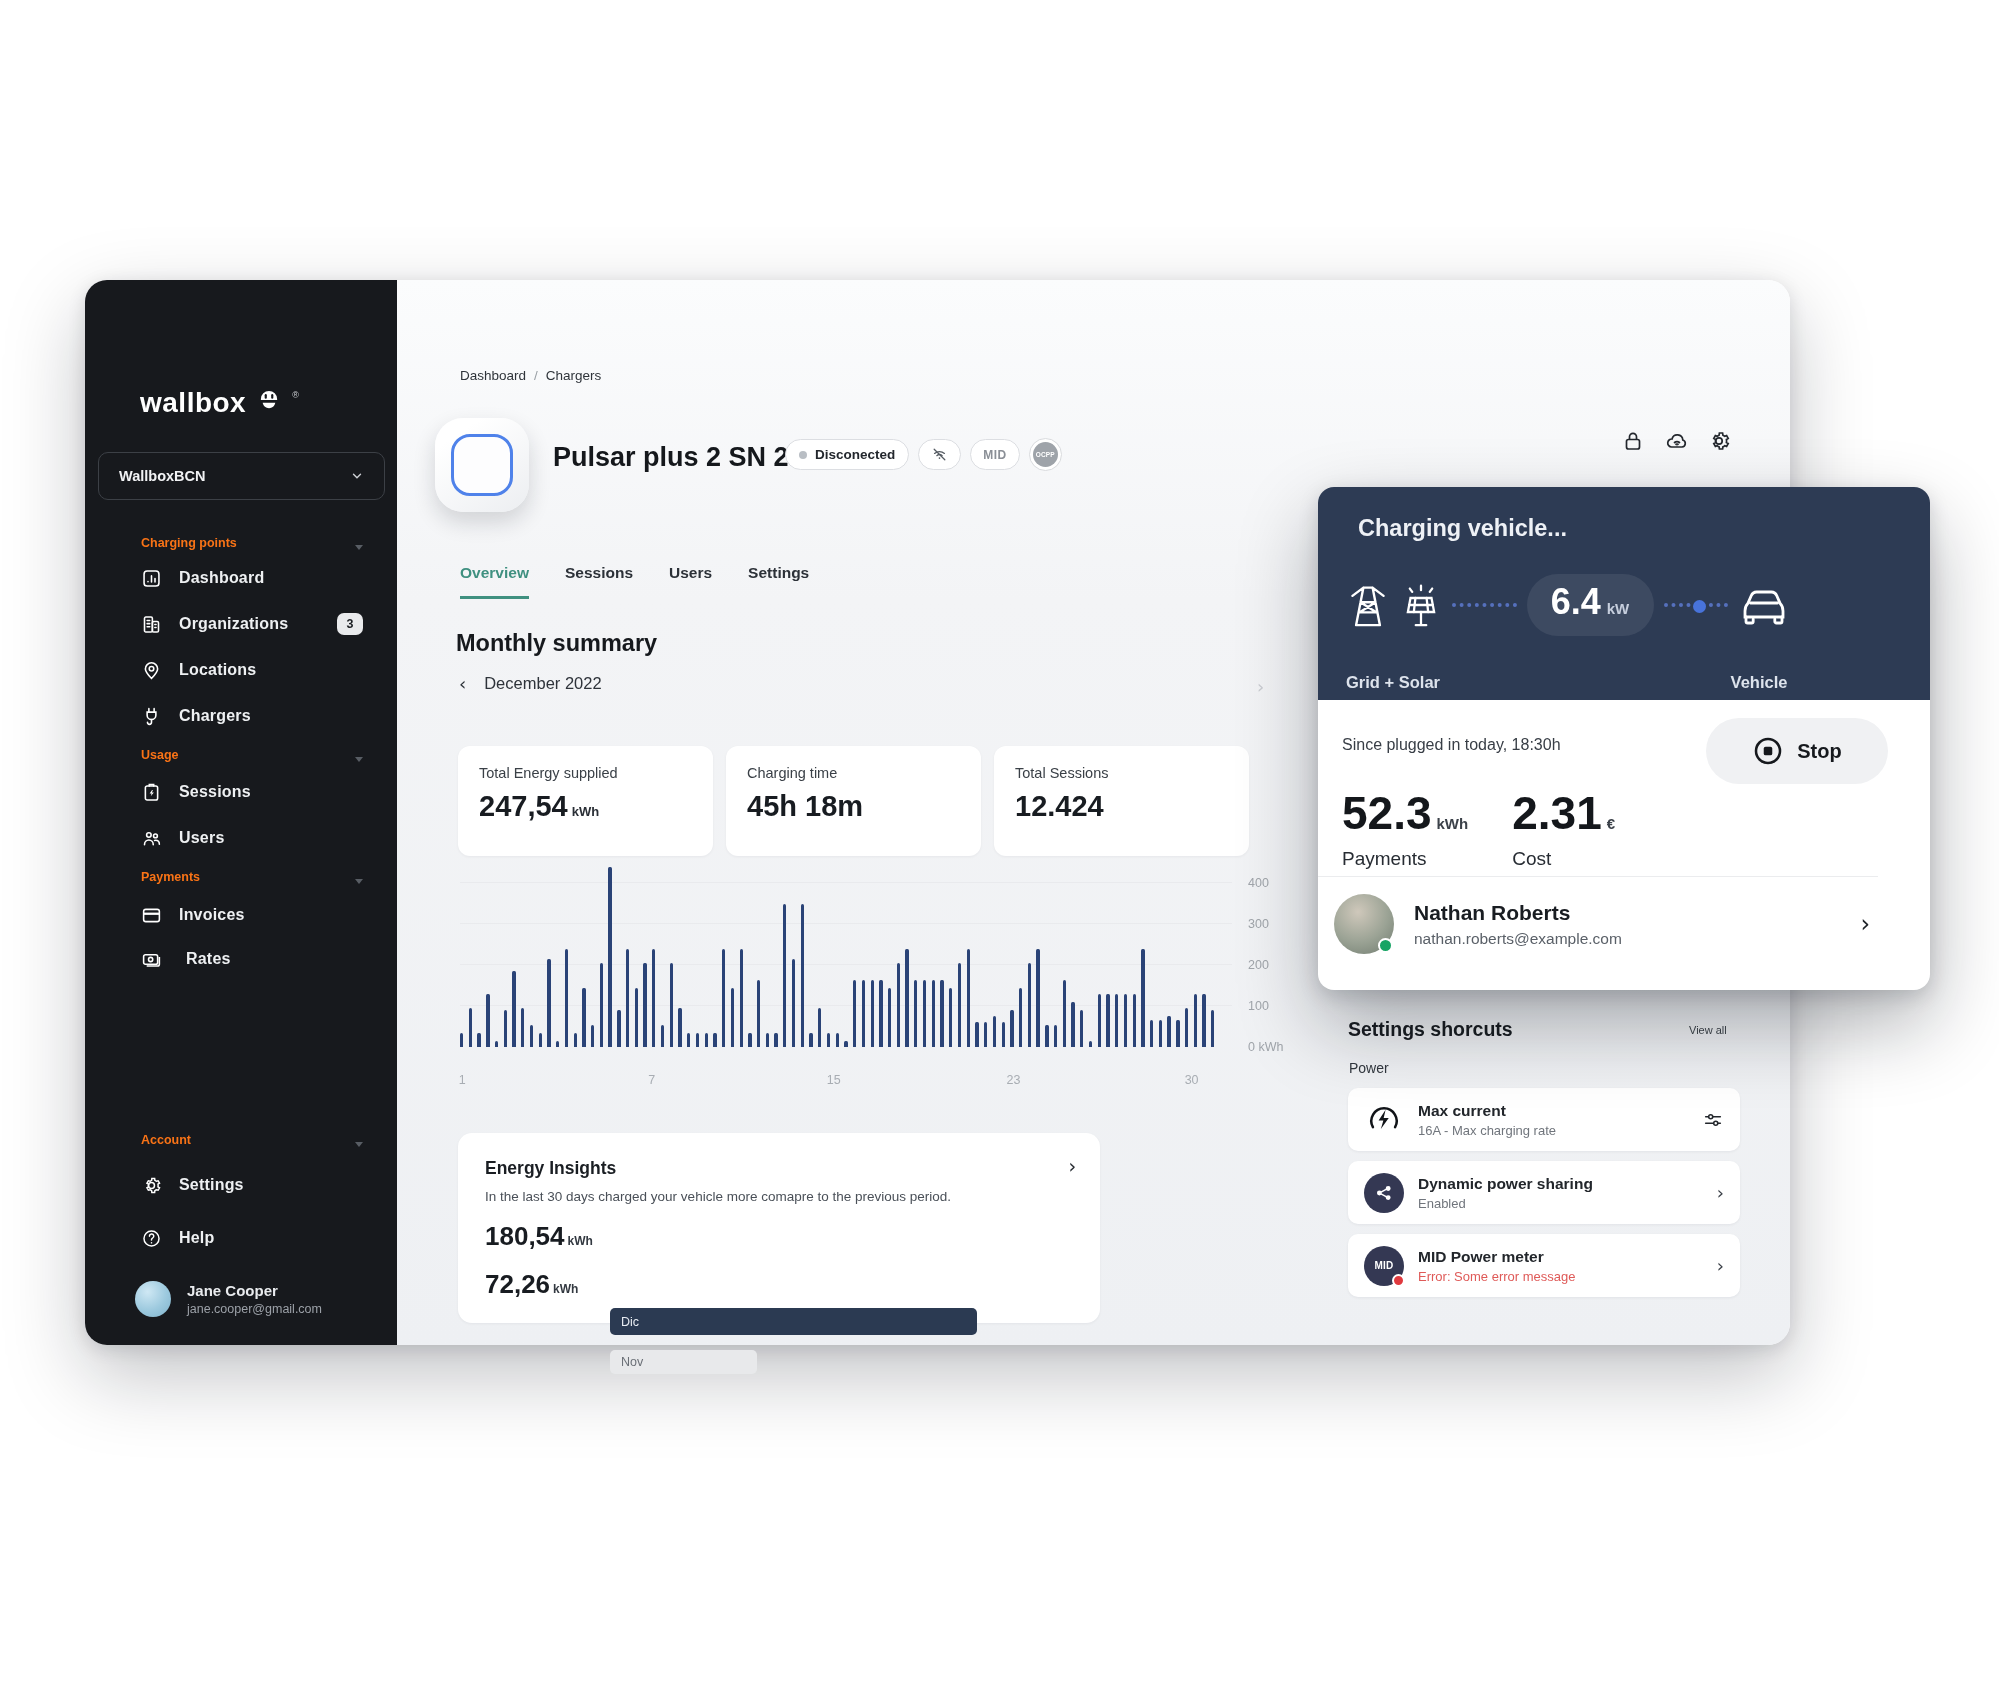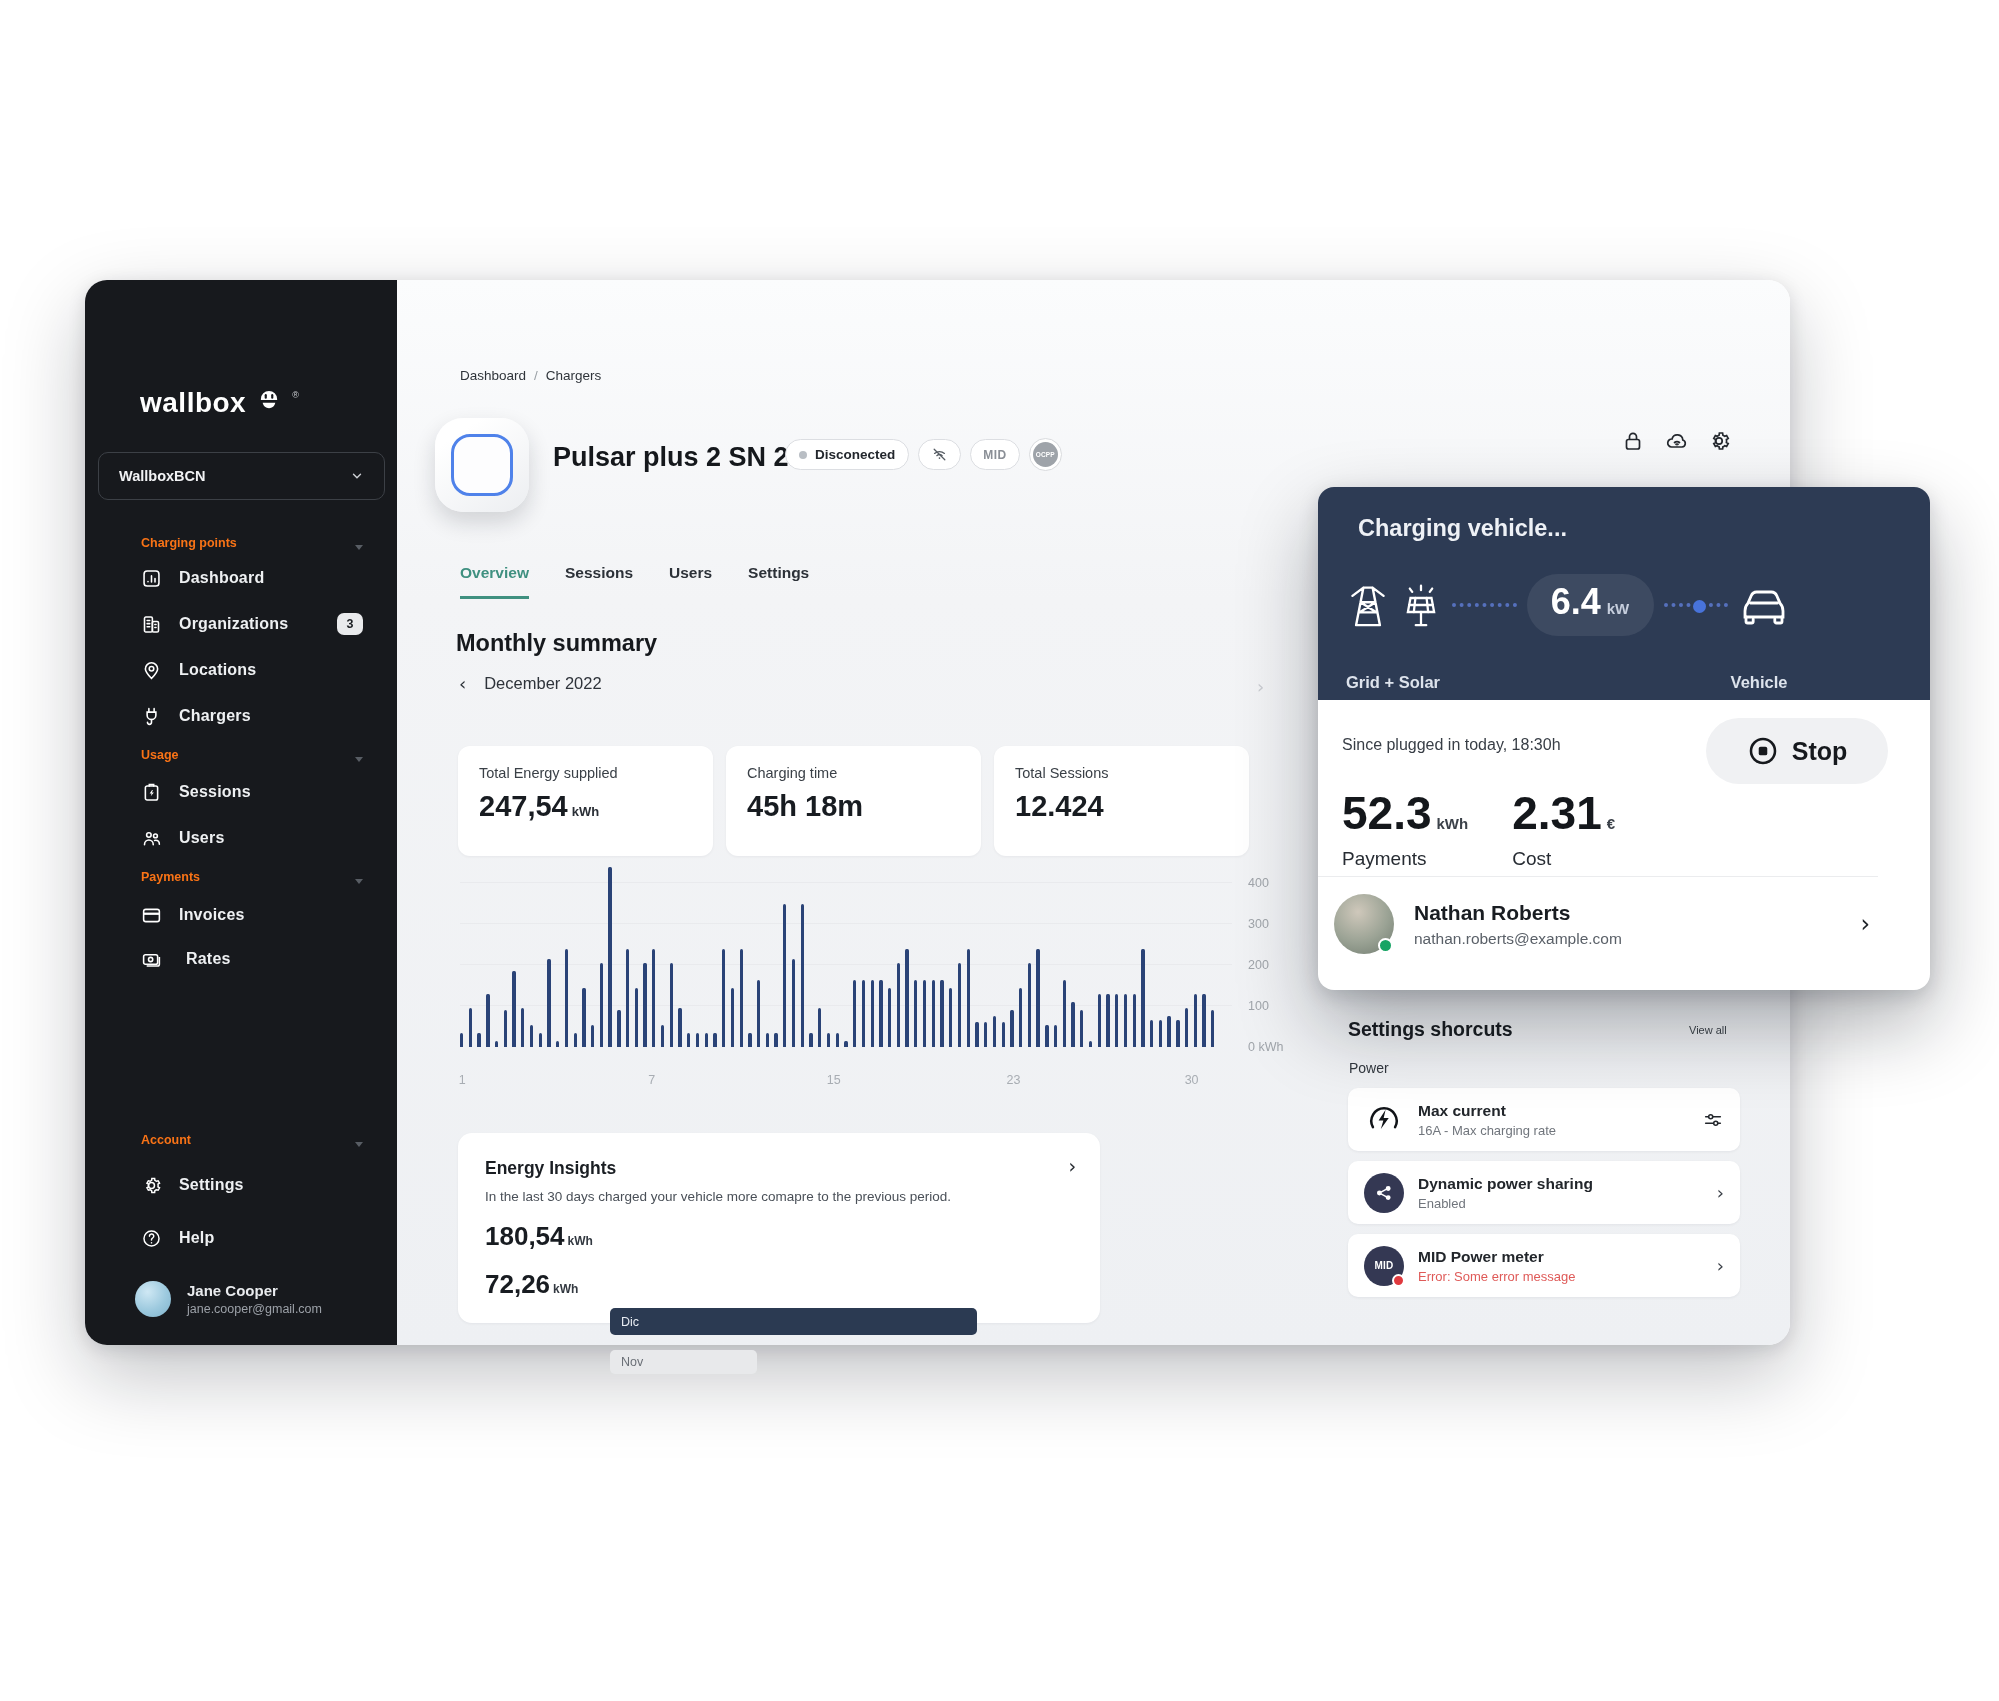--- a/index.html
+++ b/index.html
@@ -132,21 +132,21 @@
     align-items:baseline; justify-content:center; gap:6px; padding-top:10px; }
   .cc-pill .pv { font-size:36px; font-weight:700; color:#fff; line-height:1; }
   .cc-pill .pu { font-size:15px; color:#c6cedd; font-weight:600; }
   .cc-car { margin-right:112px; }
   .cc-lab-src { position:absolute; left:28px; top:186px; font-size:16.5px; color:#dde3ec; font-weight:600; }
   .cc-lab-veh { position:absolute; left:385px; top:186px; width:112px; text-align:center; font-size:16.5px; color:#dde3ec; font-weight:600; }
   .ccard-body { position:relative; padding:24px 36px 0 22px; }
   .cc-since { position:absolute; left:24px; top:36px; font-size:16px; color:#383e46; }
   .stop-btn { position:absolute; right:42px; top:18px; width:182px; height:66px; border:none; border-radius:33px;
     background:#f0f1f3; display:flex; align-items:center; justify-content:center; gap:13px; cursor:pointer; }
-  .stop-btn .st-txt { font-size:25px; font-weight:600; color:#16191d; }
+  .stop-btn .st-txt { font-size:20px; font-weight:600; color:#16191d; }
   .cc-stats { position:absolute; left:24px; top:86px; display:flex; gap:44px; }
   .cc-stat .v { font-size:46px; font-weight:700; color:#14171b; }
   .cc-stat .vu { font-size:15px; font-weight:600; color:#3c424a; margin-left:5px; }
   .cc-stat .l { margin-top:8px; font-size:19px; color:#272c33; }
   .cc-div { position:absolute; left:0px; top:176px; width:560px; height:1px; background:#ebecee; }
   .cc-user { position:absolute; left:16px; top:194px; width:536px; display:flex; align-items:center; gap:20px; cursor:pointer; }
   .avatar-nathan { position:relative; width:60px; height:60px; border-radius:50%;
     background:radial-gradient(circle at 40% 30%, #cfc8bb 0%, #9aa294 55%, #6f7a6e 100%); }
   .nathan-dot { position:absolute; right:1px; bottom:1px; width:15px; height:15px; border-radius:50%;
     background:#17a464; border:2.5px solid #fff; }

